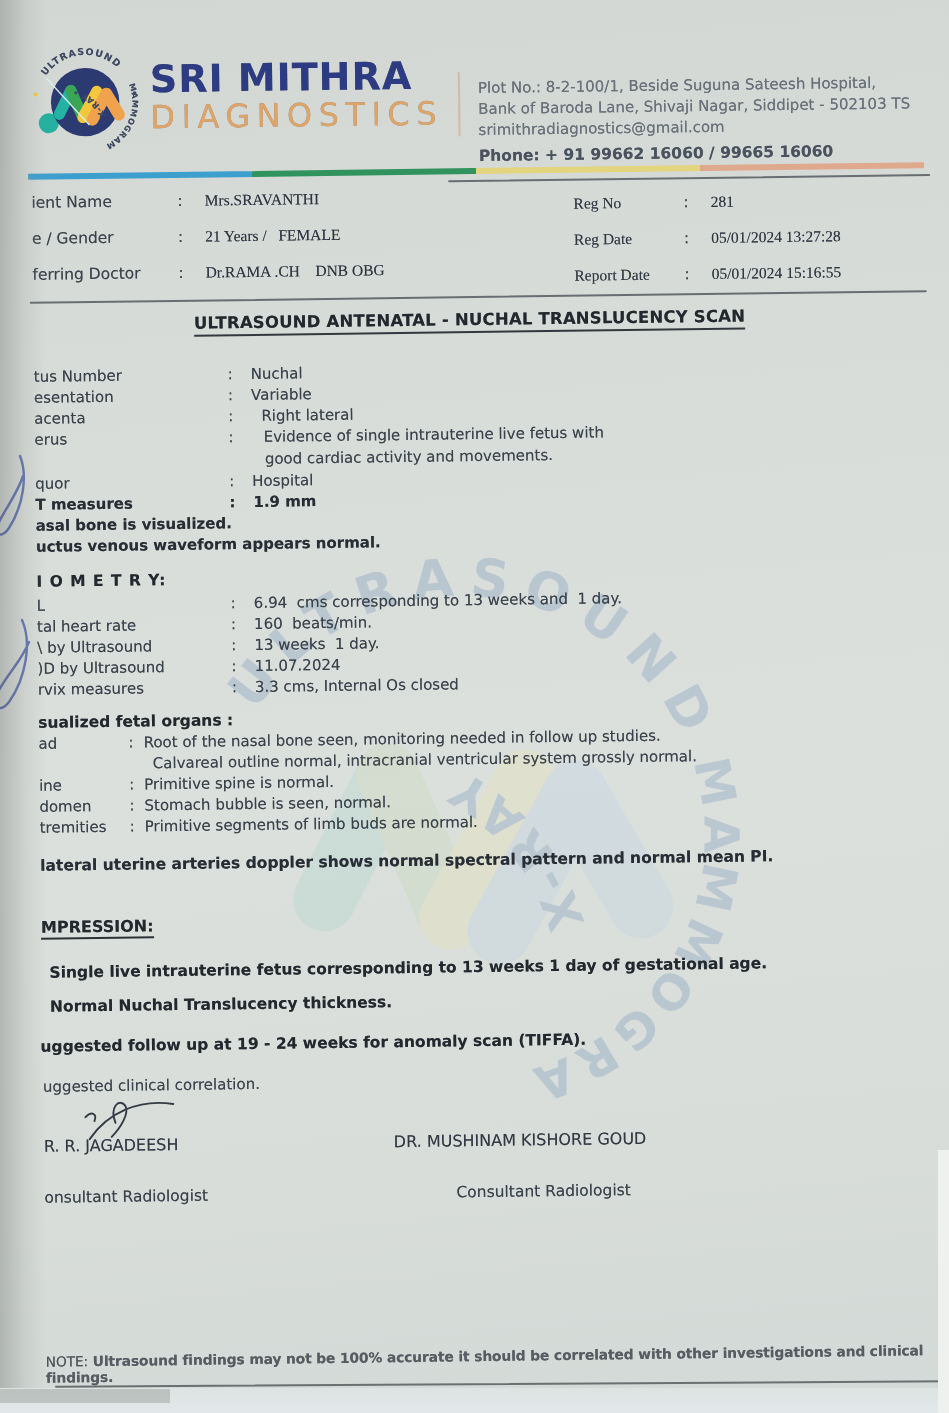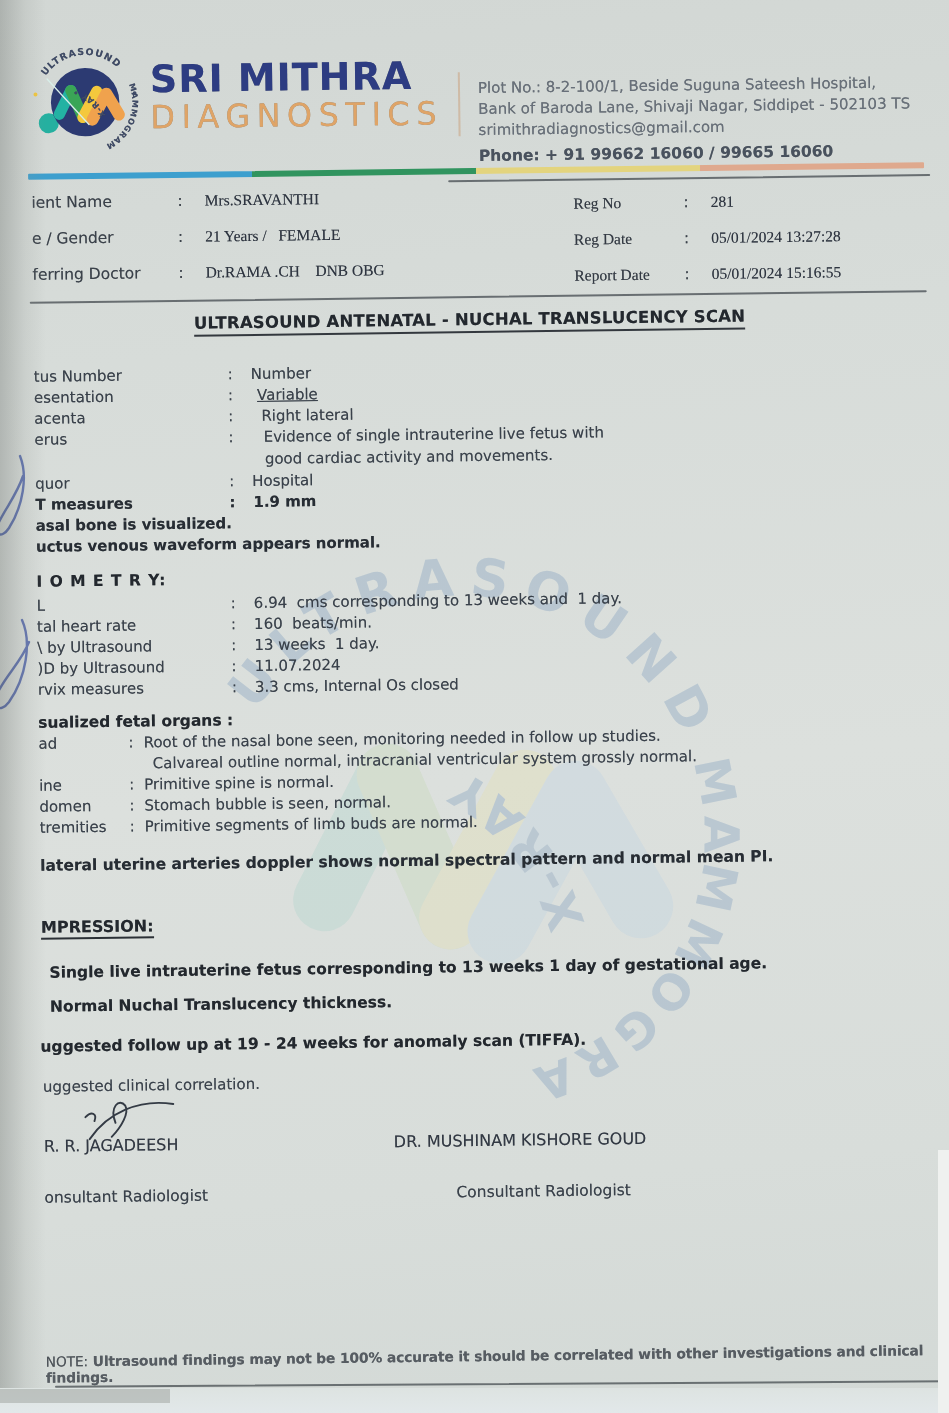--- a/index.html
+++ b/index.html
@@ -158,26 +158,26 @@
       <span class="pvalue">05/01/2024 15:16:55</span>
     </div>
 
     <div class="hline" style="left:35px;top:296px;width:897px;"></div>
 
     <div class="title-wrap"><span class="title">ULTRASOUND ANTENATAL - NUCHAL TRANSLUCENCY SCAN</span></div>
 
     <div class="frow" style="left:38px;top:362px;">
       <span class="flabel">tus Number</span>
       <span class="fcolon">:</span>
-      <span class="fvalue">Number</span>
+      <span class="fvalue">Nuchal</span>
     </div>
     <div class="frow" style="left:38px;top:383px;">
       <span class="flabel">esentation</span>
       <span class="fcolon">:</span>
-      <span class="fvalue" style="margin-left:6px;text-decoration:underline;">Variable</span>
+      <span class="fvalue" style="">Variable</span>
     </div>
     <div class="frow" style="left:38px;top:404px;">
       <span class="flabel">acenta</span>
       <span class="fcolon">:</span>
       <span class="fvalue" style="margin-left:10px;">Right lateral</span>
     </div>
     <div class="frow" style="left:38px;top:425px;">
       <span class="flabel">erus</span>
       <span class="fcolon">:</span>
       <span class="fvalue" style="margin-left:12px;">Evidence of single intrauterine live fetus with</span>

